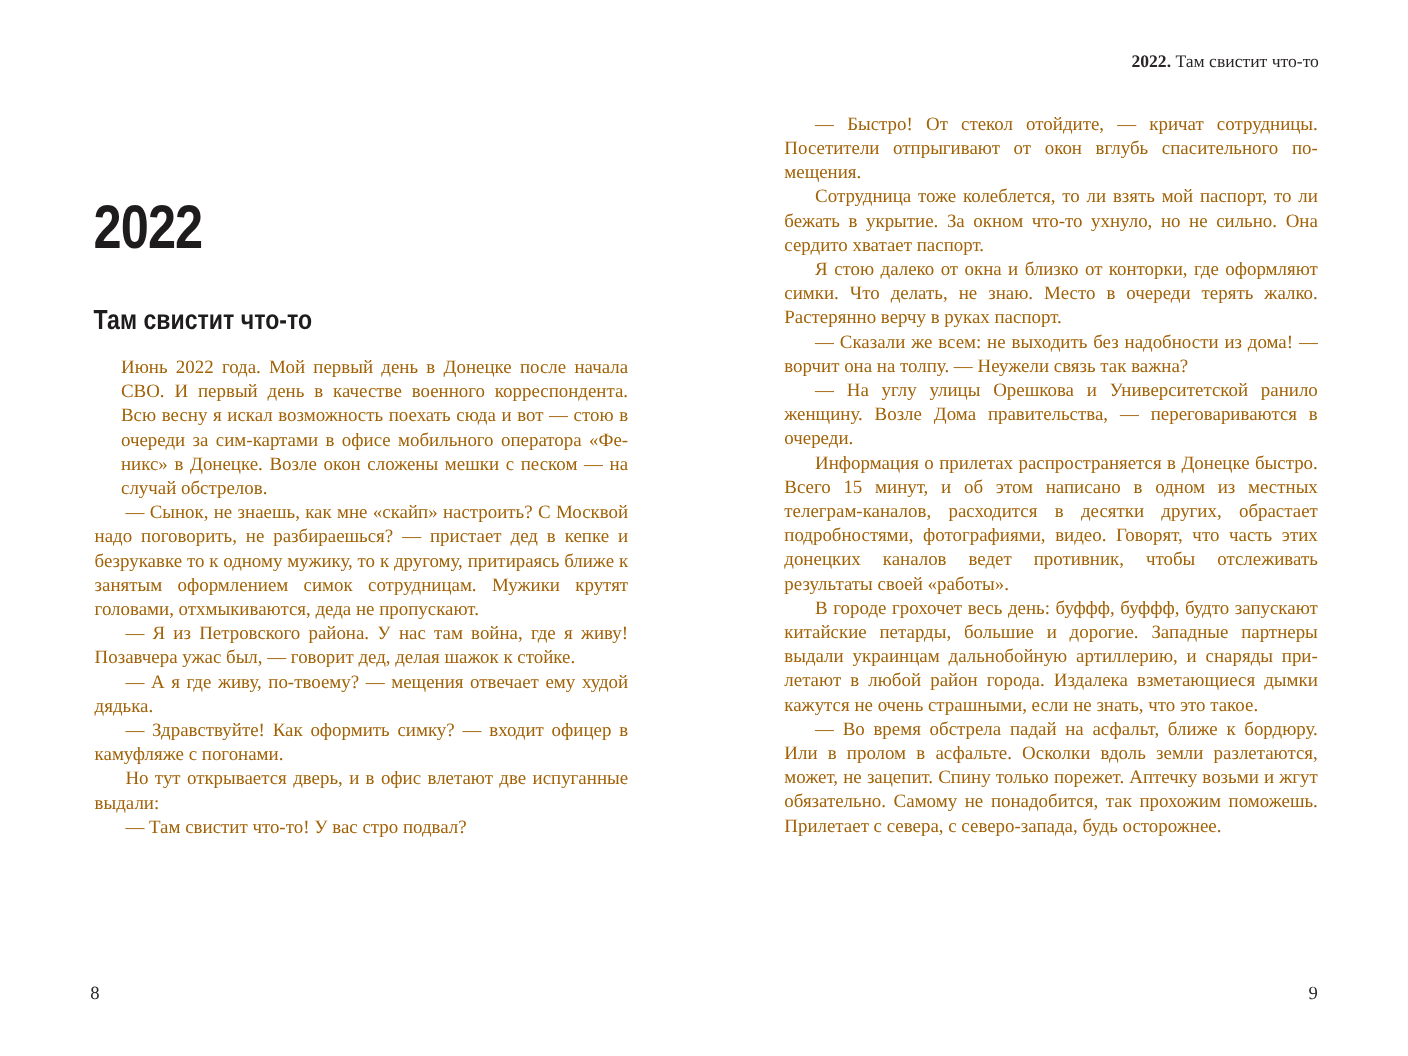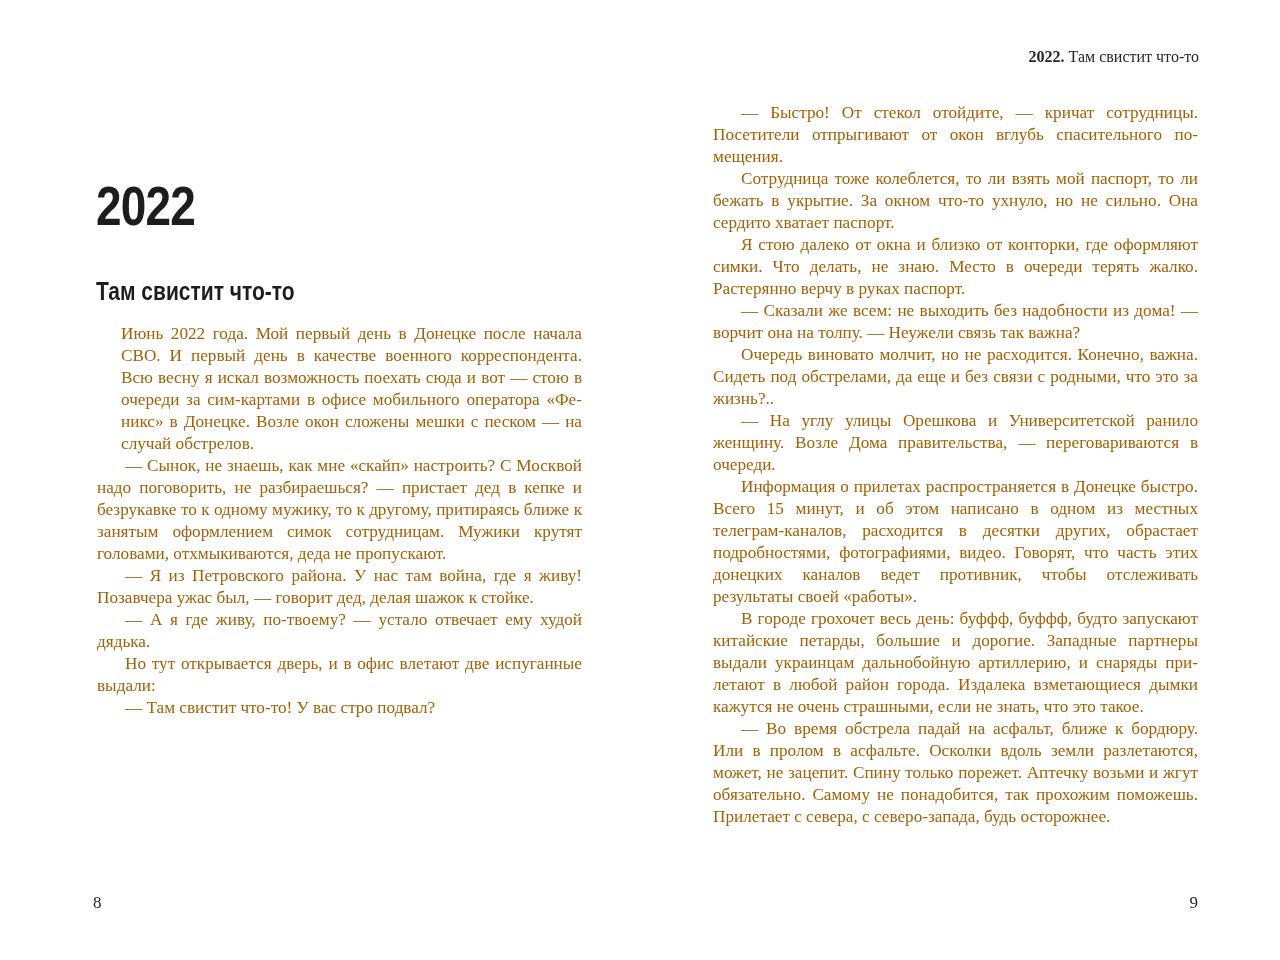--- a/index.html
+++ b/index.html
@@ -14,21 +14,21 @@
       overflow: hidden;
       color: #231f20;
       font-family: "Liberation Serif", "DejaVu Serif", serif;
     }
     .page {
       position: absolute;
       top: 0;
       width: 640px;
       height: 960px;
     }
-    .page-left { left: 14px; }
+    .page-left { left: 3px; }
     .page-right { left: 640px; }
 
     .chapter-year {
       position: absolute;
       left: 82px;
       top: 178px;
       margin: 0;
       font-family: "Liberation Sans", "DejaVu Sans", sans-serif;
       font-weight: bold;
       font-size: 56px;
@@ -90,37 +90,37 @@
 </head>
 <body>
 
 <div class="page page-left">
   <h1 class="chapter-year">2022</h1>
   <h2 class="chapter-title">Там свистит что-то</h2>
   <div class="body-text">
     <p class="no-indent">Июнь 2022 года. Мой первый день в Донецке после начала СВО. И первый день в качестве военного корреспондента. Всю весну я искал возможность поехать сюда и вот — стою в очереди за сим-картами в офисе мобильного оператора «Фе­никс» в Донецке. Возле окон сложены мешки с песком — на случай обстрелов.</p>
     <p>— Сынок, не знаешь, как мне «скайп» настроить? С Мо­сквой надо поговорить, не разбираешься? — пристает дед в кепке и безрукавке то к одному мужику, то к другому, при­тираясь ближе к занятым оформлением симок сотрудницам. Мужики крутят головами, отхмыкиваются, деда не пропу­скают.</p>
     <p>— Я из Петровского района. У нас там война, где я живу! Позавчера ужас был, — говорит дед, делая шажок к стойке.</p>
-    <p>— А я где живу, по-твоему? — устало отвечает ему худой дядька.</p>
+    <p>— А я где живу, по-твоему? — мещения отвечает ему худой дядька.</p>
+    <p>— Здравствуйте! Как оформить симку? — входит офицер в камуфляже с погонами.</p>
     <p>Но тут открывается дверь, и в офис влетают две испуган­ные выдали:</p>
     <p>— Там свистит что-то! У вас стро подвал?</p>
   </div>
   <div class="folio">8</div>
 </div>
 
 <div class="page page-right">
   <div class="running-head">
     <span class="rh-year">2022.</span>
     <span class="rh-title">Там свистит что-то</span>
   </div>
   <div class="body-text">
     <p>— Быстро! От стекол отойдите, — кричат сотрудницы. Посетители отпрыгивают от окон вглубь спасительного по­мещения.</p>
     <p>Сотрудница тоже колеблется, то ли взять мой паспорт, то ли бежать в укрытие. За окном что-то ухнуло, но не сильно. Она сердито хватает паспорт.</p>
     <p>Я стою далеко от окна и близко от конторки, где оформля­ют симки. Что делать, не знаю. Место в очереди терять жалко. Растерянно верчу в руках паспорт.</p>
     <p>— Сказали же всем: не выходить без надобности из дома! — ворчит она на толпу. — Неужели связь так важна?</p>
-    <p>Очередь виновато молчит, но не расходится. Конечно, важна. Сидеть под обстрелами, да еще и без связи с родными, что это за жизнь?..</p>
     <p>— На углу улицы Орешкова и Университетской ранило женщину. Возле Дома правительства, — переговариваются в очереди.</p>
     <p>Информация о прилетах распространяется в Донецке бы­стро. Всего 15 минут, и об этом написано в одном из местных телеграм-каналов, расходится в десятки других, обрастает подробностями, фотографиями, видео. Говорят, что часть этих донецких каналов ведет противник, чтобы отслеживать результаты своей «работы».</p>
     <p>В городе грохочет весь день: буффф, буффф, будто запуска­ют китайские петарды, большие и дорогие. Западные партнеры выдали украинцам дальнобойную артиллерию, и снаряды при­летают в любой район города. Издалека взметающиеся дымки кажутся не очень страшными, если не знать, что это такое.</p>
     <p>— Во время обстрела падай на асфальт, ближе к бордюру. Или в пролом в асфальте. Осколки вдоль земли разлетаются, может, не зацепит. Спину только порежет. Аптечку возьми и жгут обязательно. Самому не понадобится, так прохожим поможешь. Прилетает с севера, с северо-запада, будь осто­рожнее.</p>
   </div>
   <div class="folio">9</div>
 </div>
 
 </body></html>

